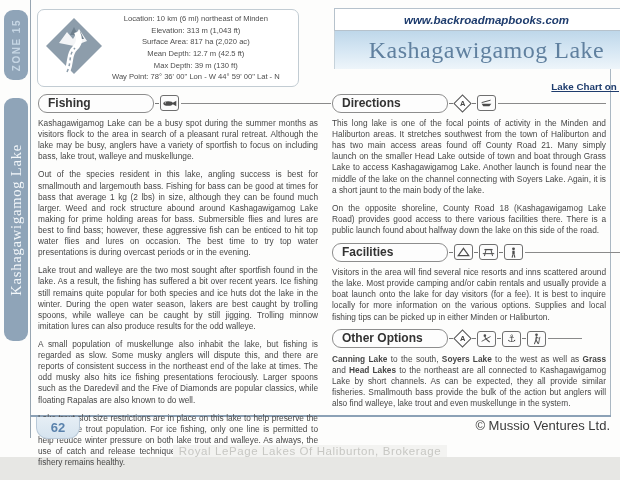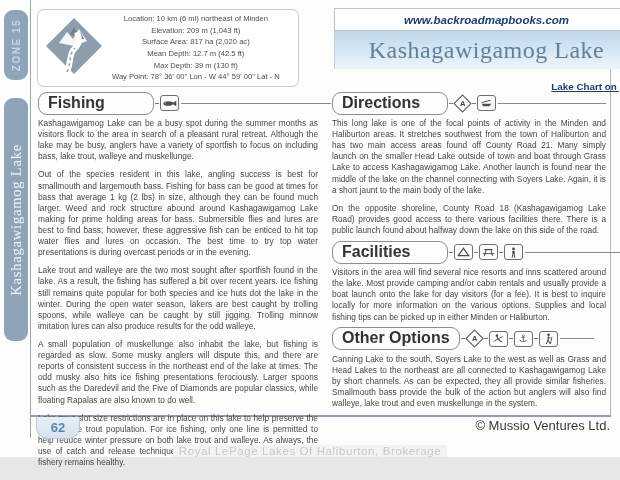--- a/index.html
+++ b/index.html
@@ -27,25 +27,25 @@
   .site-bar{height:21px;border:1px solid #b6c2cc;border-bottom:1px solid #b6c2cc;background:#fff;display:flex;align-items:center;justify-content:center;font-weight:bold;font-style:italic;font-size:11.5px;color:#1e3c6d;}
   .title-band{height:38px;border-left:1px solid #c6d2da;border-right:1px solid #c6d2da;background:linear-gradient(180deg,#bed7ea 0%,#d8e8f4 55%,#eef5fa 100%);text-align:center;line-height:38px;font-family:"Liberation Serif",serif;font-size:24px;color:#60809f;letter-spacing:0.5px;}
   .chart-link-row{text-align:right;margin-top:7px;}
   .chart-link{font-weight:bold;font-size:9.8px;color:#1e3c6d;text-decoration:underline;cursor:pointer;padding-left:29px;}
 
   
   .col{position:absolute;top:92px;}
   .col-left{left:38px;width:280px;}
   .col-right{left:332px;width:274px;}
   p.body{font-size:8.3px;color:#474747;text-align:justify;line-height:1.34;margin:0 0 7px 0;}
-  p.body .b, span.b{font-weight:normal;}
+  p.body .b, span.b{font-weight:bold;}
 
   
   .sec-head{display:flex;align-items:center;margin:2px 0 6px 0;height:18px;}
-  .pill{min-width:96px;border:1.4px solid #8d8d8d;border-radius:9px;background:#fdfdfd;padding:1px 9px 2px 9px;font-weight:bold;font-size:16px;color:#333;}
+  .pill{min-width:96px;border:1.4px solid #8d8d8d;border-radius:9px;background:#fdfdfd;padding:1px 9px 2px 9px;font-weight:bold;font-size:12px;color:#333;}
   .dash{width:4px;height:1px;background:#777;flex:none;margin:0 1px;}
   .ibox{width:17px;height:14px;border:1px solid #6f6f6f;border-radius:3px;background:#fcfcfc;display:flex;align-items:center;justify-content:center;flex:none;}
   .ibox svg{display:block;}
   .ibox .glyph{font-family:"DejaVu Sans",sans-serif;font-size:10px;color:#3f3f3f;line-height:1;}
   .diamondA{width:11px;height:11px;border:1.2px solid #555;transform:rotate(45deg);display:flex;align-items:center;justify-content:center;flex:none;background:#fff;margin:0 2px;}
   .diamondA i{transform:rotate(-45deg);font-style:normal;font-weight:bold;font-size:7.5px;color:#444;}
   .rule{height:1px;background:#8a8a8a;flex:none;margin-left:2px;}
   .r-long{width:150px;} .r-med{width:108px;} .r-short{width:34px;}
 
   
@@ -75,21 +75,21 @@
       <polygon points="31,3 59,31 31,59 3,31" fill="#8d9dab"></polygon>
       <polygon points="16,28 24,17 30,24 36,14 44,26 31,31" fill="#ffffff" opacity="0.9"></polygon>
       <polygon points="27,20 31,12 35,20" fill="#6e7f8d"></polygon>
       <polygon points="33,24 37,16 41,24" fill="#6e7f8d"></polygon>
       <path d="M24,57 C29,46 25,40 32,33 C38,27 36,22 34,17" stroke="#ffffff" stroke-width="6" fill="none"></path>
       <path d="M24,57 C29,46 25,40 32,33" stroke="#8d9dab" stroke-width="1.5" fill="none" stroke-dasharray="3,3"></path>
     </svg>
   </span>
   <div class="info-lines">
       <div>Location: 10 km (6 mi) northeast of Minden</div>
-      <div>Elevation: 209 m (1,043 ft)</div>
+      <div>Elevation: 313 m (1,043 ft)</div>
       <div>Surface Area: 817 ha (2,020 ac)</div>
       <div>Mean Depth: 12.7 m (42.5 ft)</div>
       <div>Max Depth: 39 m (130 ft)</div>
       <div>Way Point: 78° 36' 00" Lon - W  44° 59' 00" Lat - N</div>
     </div>
 </div>
 
 <div class="rheader">
   <div class="site-bar">
     <span>www.backroadmapbooks.com</span>

